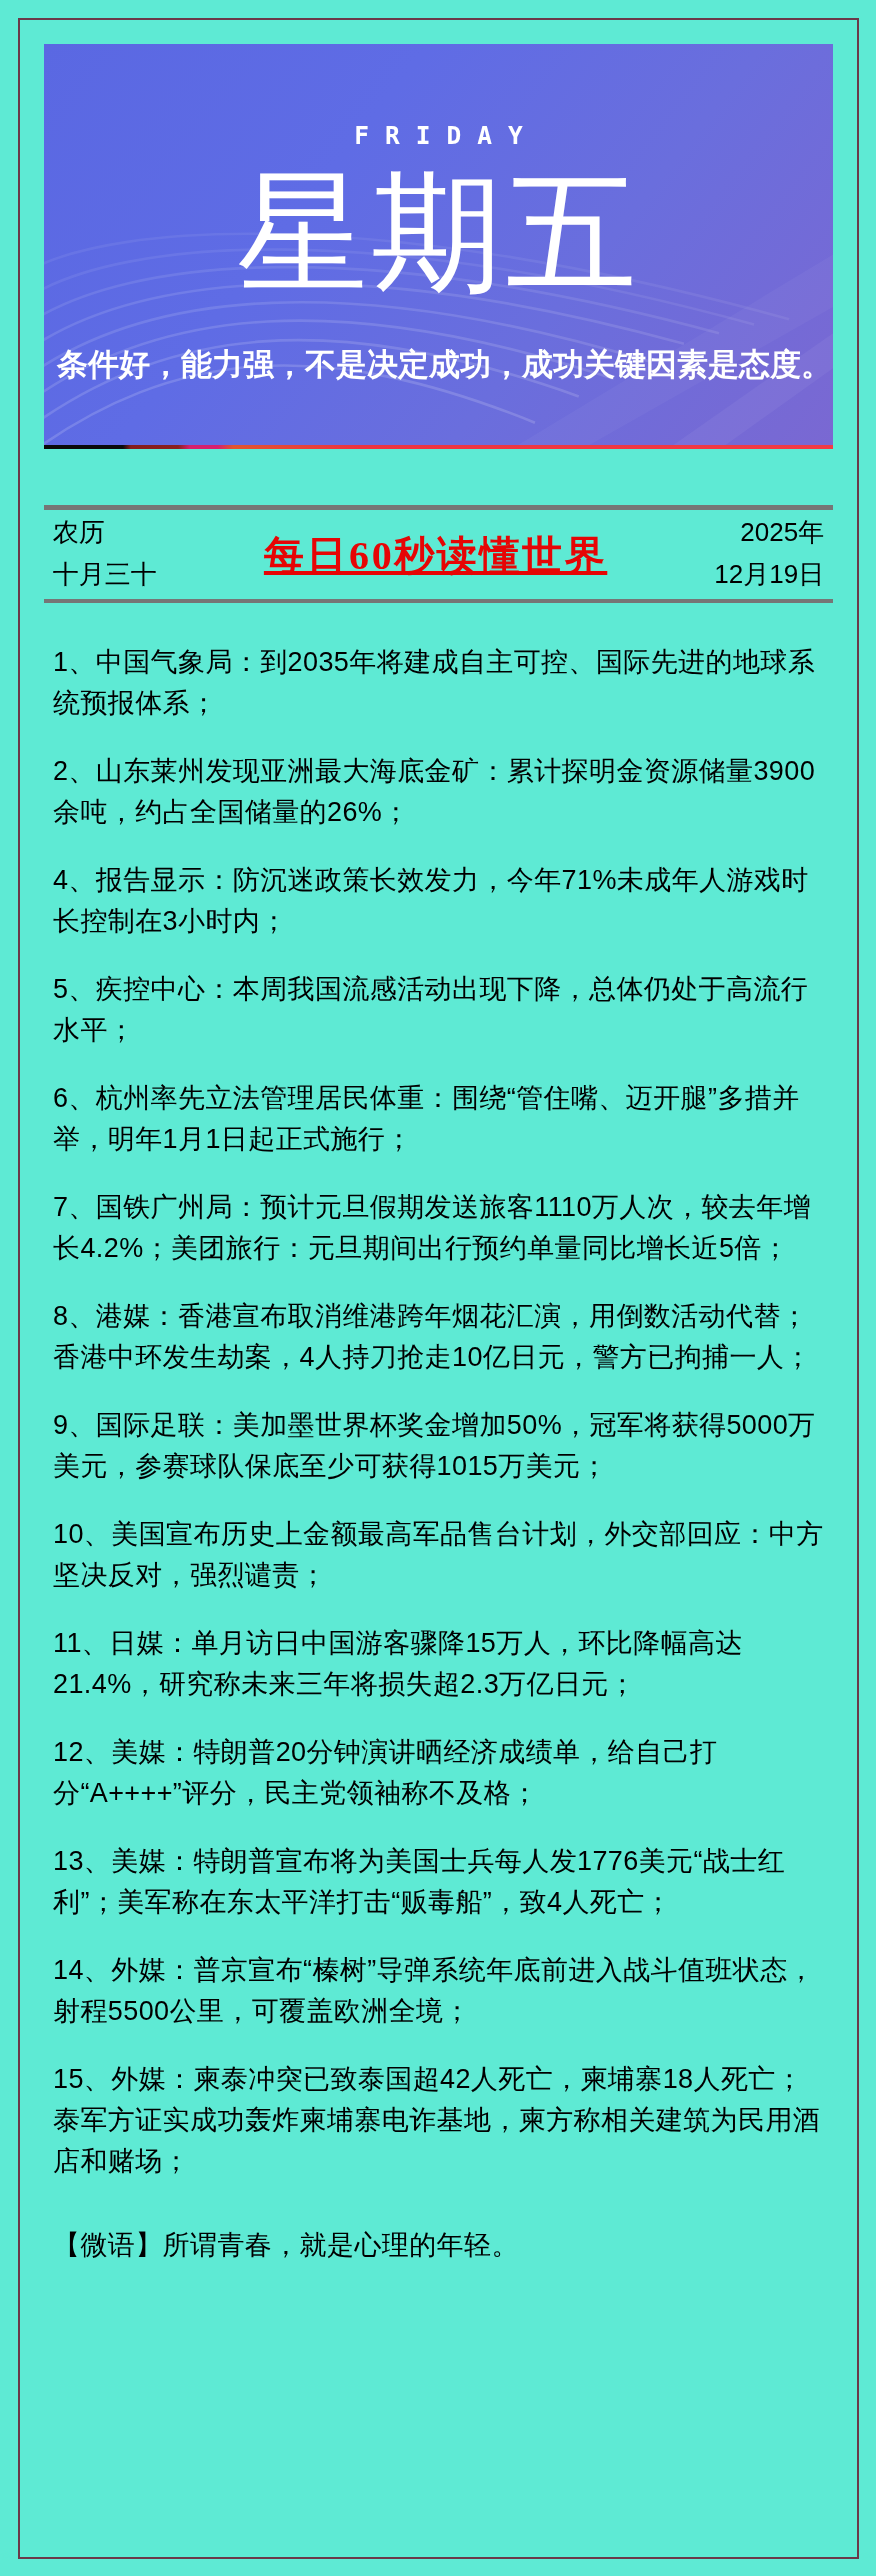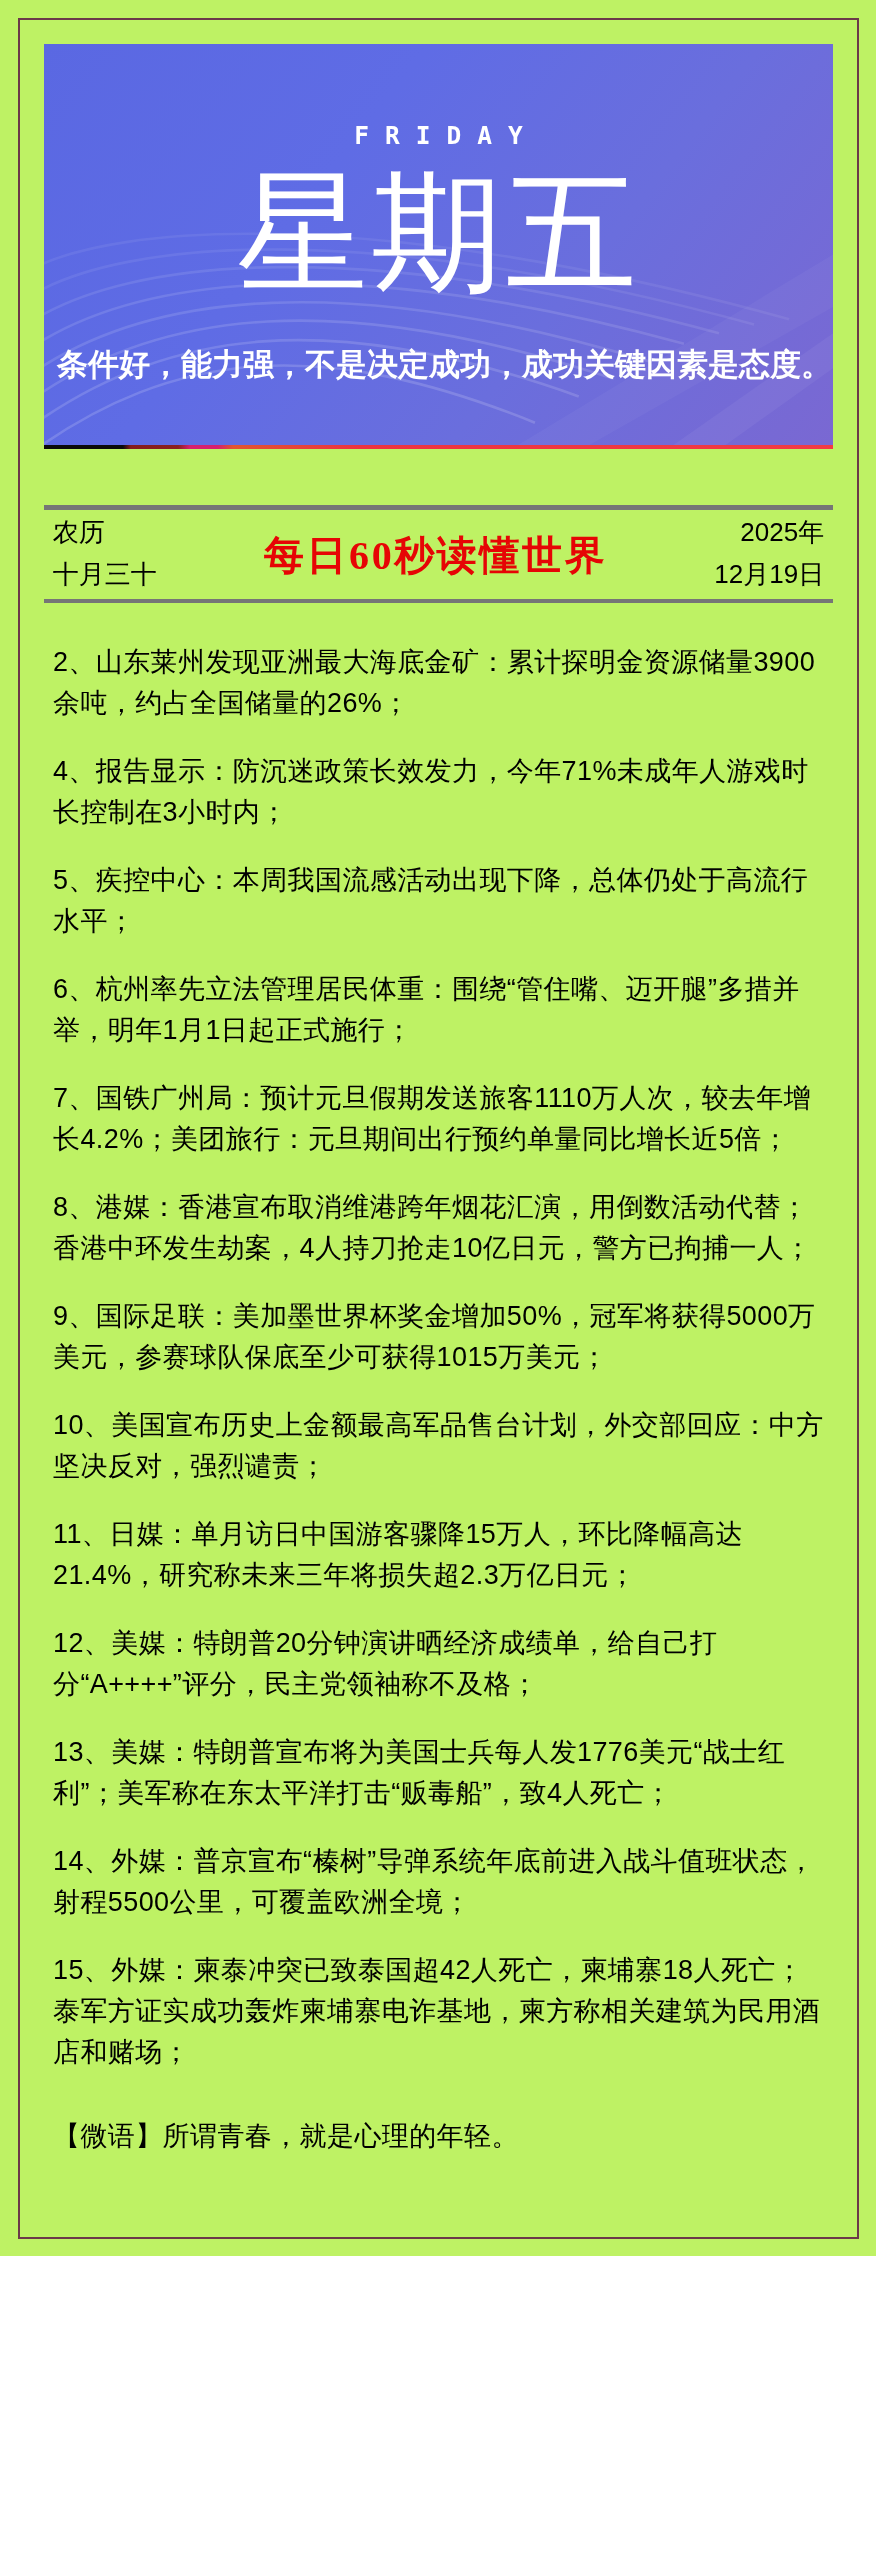--- a/index.html
+++ b/index.html
@@ -1,20 +1,20 @@
 <!DOCTYPE html>
 <html style="font-size:14px"><head>
 <meta charset="utf-8">
 <style>
   html, body { margin: 0; padding: 0; background: #ffffff; }
   .page {
     position: relative;
     width: 876px;
-    height: 2256px;
-    background: #bef264;
+    height: 2576px;
+    background: #5eead4;
     font-family: "Liberation Sans", sans-serif;
     overflow: hidden;
   }
   .frame {
     position: absolute;
     left: 17.5px; top: 17.5px; right: 17.5px; bottom: 17.5px;
     border: 2.6px solid #6b3949;
     pointer-events: none;
   }
   
@@ -85,20 +85,21 @@
   }
   .datebar-left { font-size: 26px; color: #000; line-height: 42px; }
   .datebar-right { font-size: 26px; color: #000; line-height: 42px; text-align: right; }
   .datebar-title {
     color: #e60505;
     font-size: 40px;
     font-weight: bold;
     font-family: "Liberation Serif", "DejaVu Serif", serif;
     letter-spacing: 2.6px;
     padding-top: 5.3px;
+    text-decoration: underline;
   }
   
   .news {
     position: absolute;
     left: 53px; top: 642px;
     width: 776px;
     color: #000;
   }
   .news p.news-item {
     margin: 0 0 27px 0;
@@ -152,20 +153,21 @@
       <div class="datebar-right">
         <div>2025年</div>
         <div>12月19日</div>
       </div>
     </div>
     <div class="datebar-rule-bottom"></div>
   </div>
 
   <div class="news">
 
+    <p class="news-item">1、中国气象局：到2035年将建成自主可控、国际先进的地球系统预报体系；</p>
       <p class="news-item">2、山东莱州发现亚洲最大海底金矿：累计探明金资源储量3900余吨，约占全国储量的26%；</p>
       <p class="news-item">4、报告显示：防沉迷政策长效发力，今年71%未成年人游戏时长控制在3小时内；</p>
       <p class="news-item">5、疾控中心：本周我国流感活动出现下降，总体仍处于高流行水平；</p>
       <p class="news-item">6、杭州率先立法管理居民体重：围绕“管住嘴、迈开腿”多措并举，明年1月1日起正式施行；</p>
       <p class="news-item">7、国铁广州局：预计元旦假期发送旅客1110万人次，较去年增长4.2%；美团旅行：元旦期间出行预约单量同比增长近5倍；</p>
       <p class="news-item">8、港媒：香港宣布取消维港跨年烟花汇演，用倒数活动代替；香港中环发生劫案，4人持刀抢走10亿日元，警方已拘捕一人；</p>
       <p class="news-item">9、国际足联：美加墨世界杯奖金增加50%，冠军将获得5000万美元，参赛球队保底至少可获得1015万美元；</p>
       <p class="news-item">10、美国宣布历史上金额最高军品售台计划，外交部回应：中方坚决反对，强烈谴责；</p>
       <p class="news-item gap-lg">11、日媒：单月访日中国游客骤降15万人，环比降幅高达21.4%，研究称未来三年将损失超2.3万亿日元；</p>
       <p class="news-item">12、美媒：特朗普20分钟演讲晒经济成绩单，给自己打分“A++++”评分，民主党领袖称不及格；</p>

